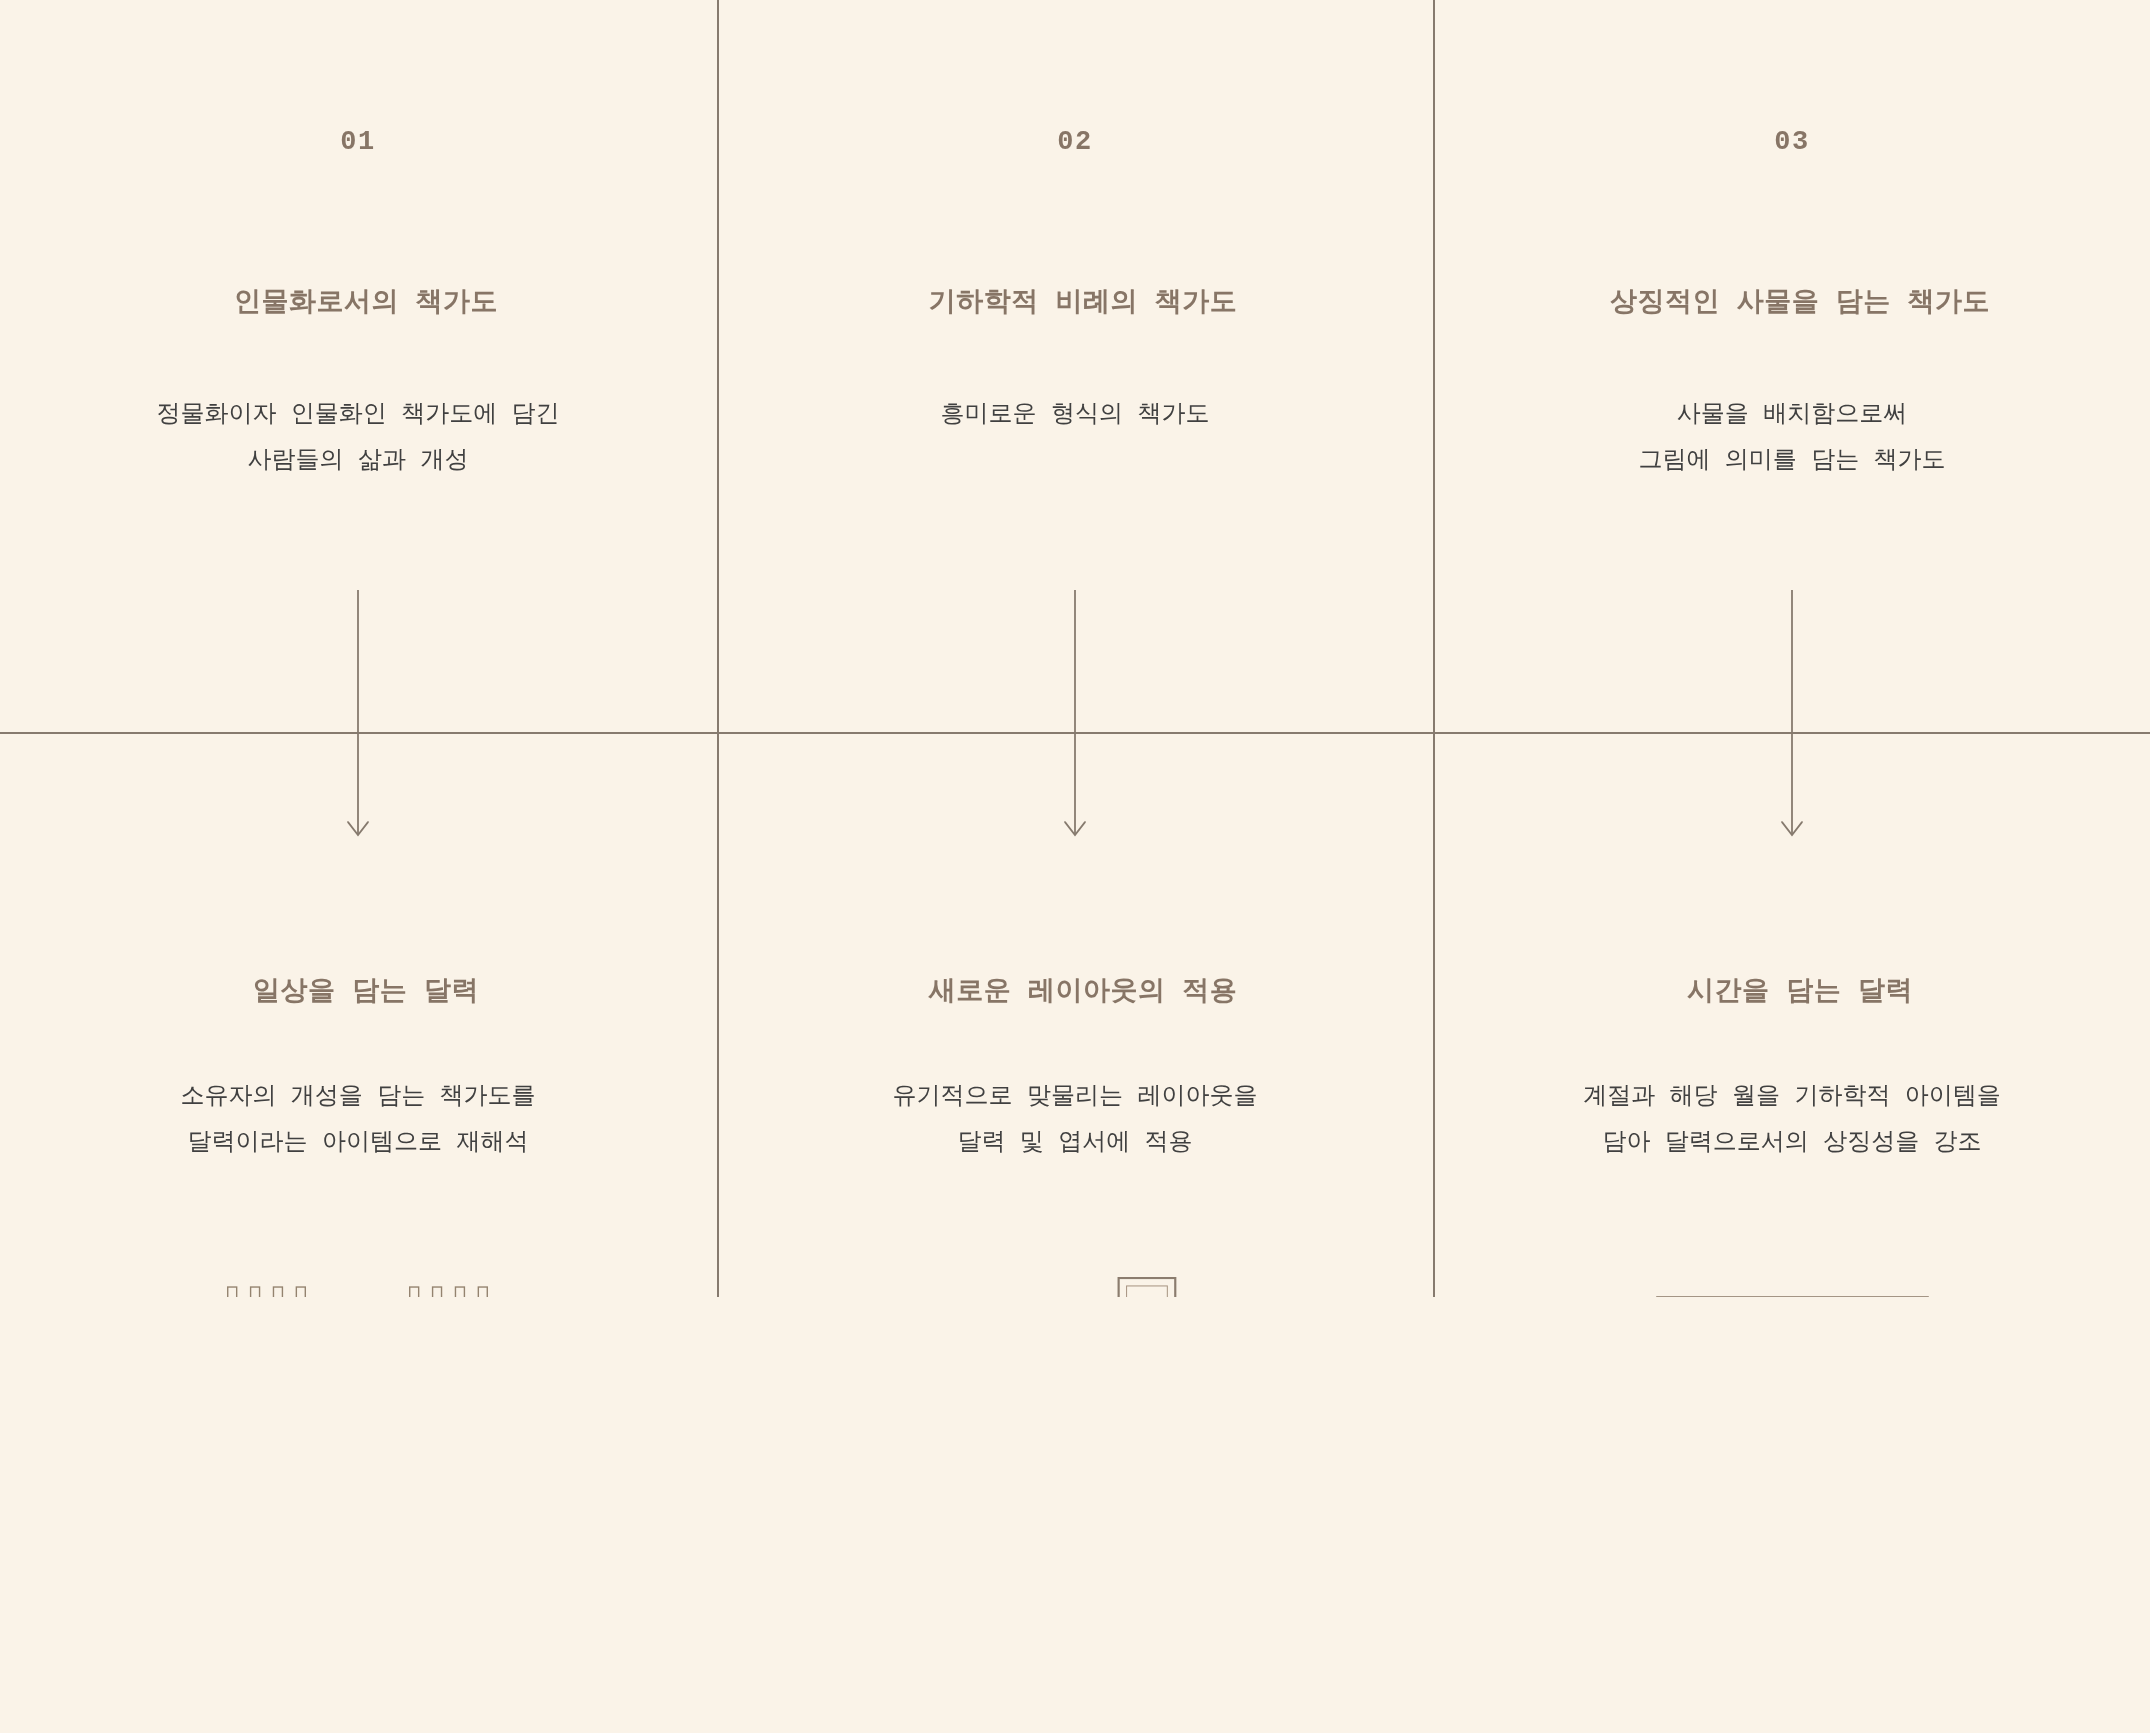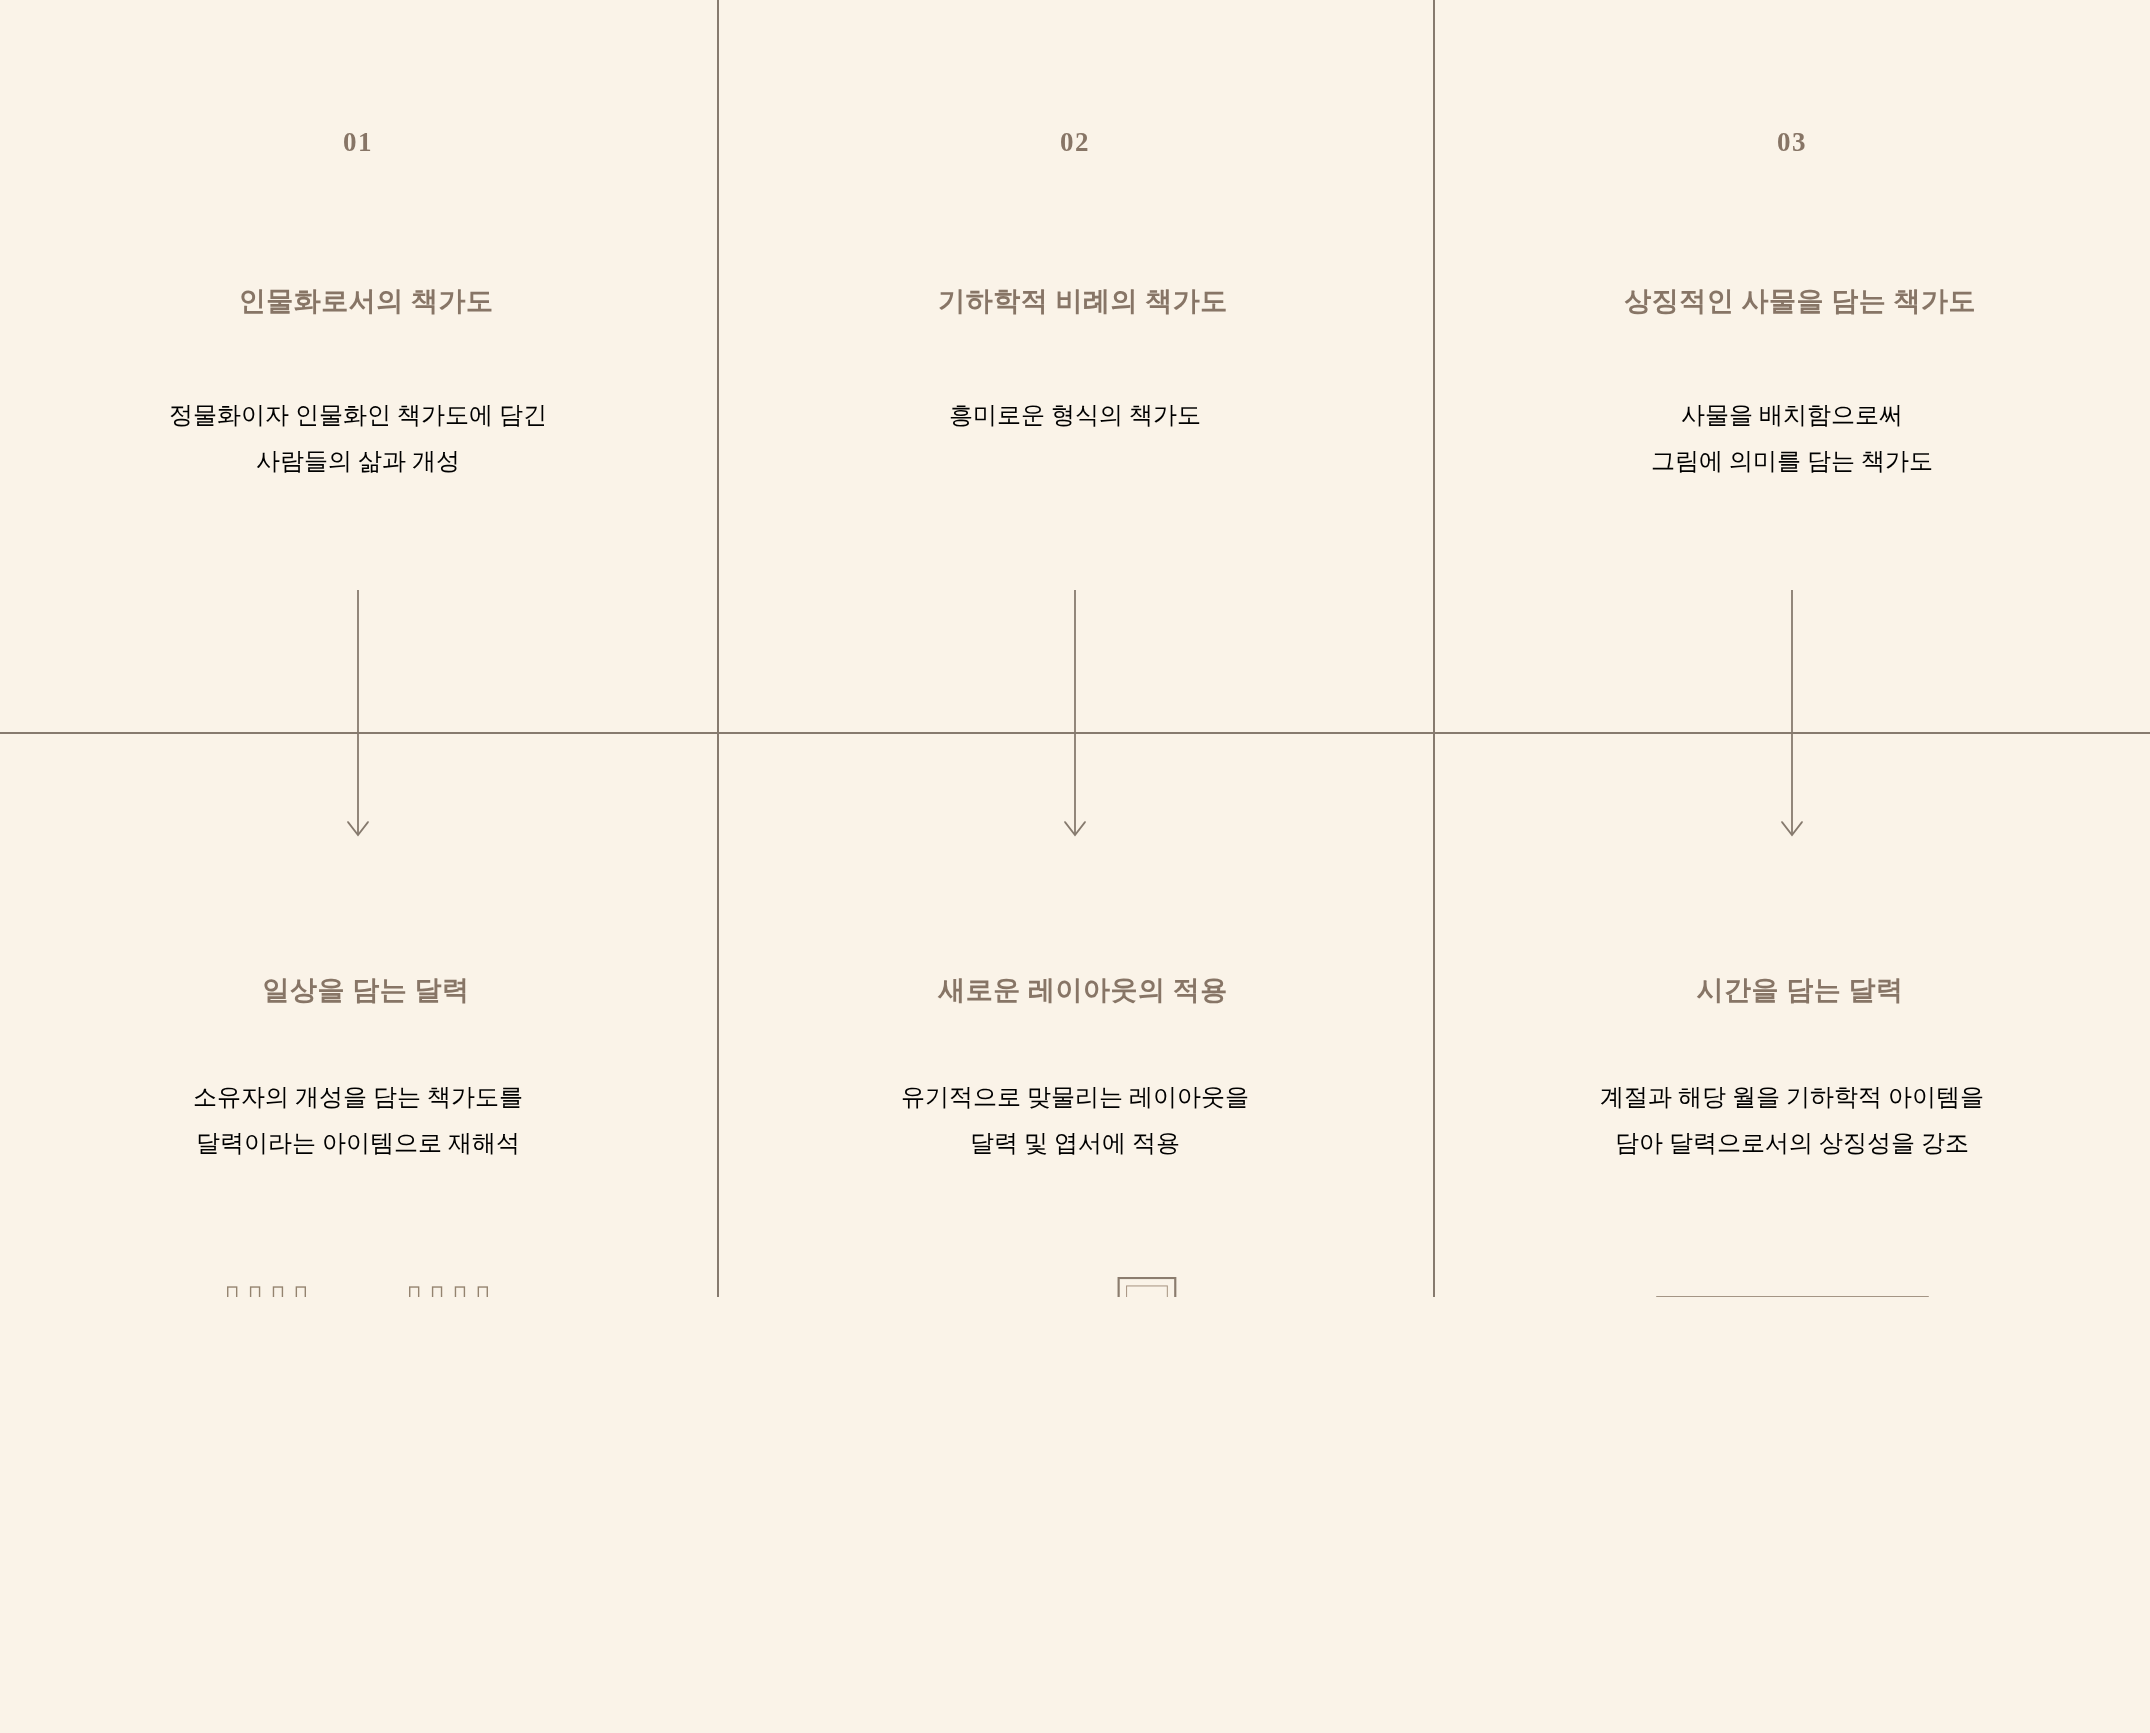--- a/index.html
+++ b/index.html
@@ -6,21 +6,21 @@
     margin: 0;
     padding: 0;
     background: #faf3e8;
   }
   .canvas {
     position: relative;
     width: 2150px;
     height: 1297px;
     background: #faf3e8;
     overflow: hidden;
-    font-family: Liberation Serif, serif;
+    font-family: Liberation Mono, monospace;
   }
   .divider-v {
     position: absolute;
     top: 0;
     width: 1.5px;
     height: 100%;
     background: #867a6e;
   }
   .divider-h {
     position: absolute;
@@ -60,21 +60,21 @@
   }
   .top-heading { top: 275px; }
   .bottom-heading { top: 964px; }
   .desc {
     position: absolute;
     left: 0;
     width: 100%;
     text-align: center;
     font-size: 24px;
     font-weight: normal;
-    color: #000000;
+    color: #404040;
     line-height: 46px;
   }
   .top-desc { top: 392px; }
   .bottom-desc { top: 1074px; }
   .arrow {
     position: absolute;
     top: 590px;
     left: 50%;
     margin-left: -22px;
   }

